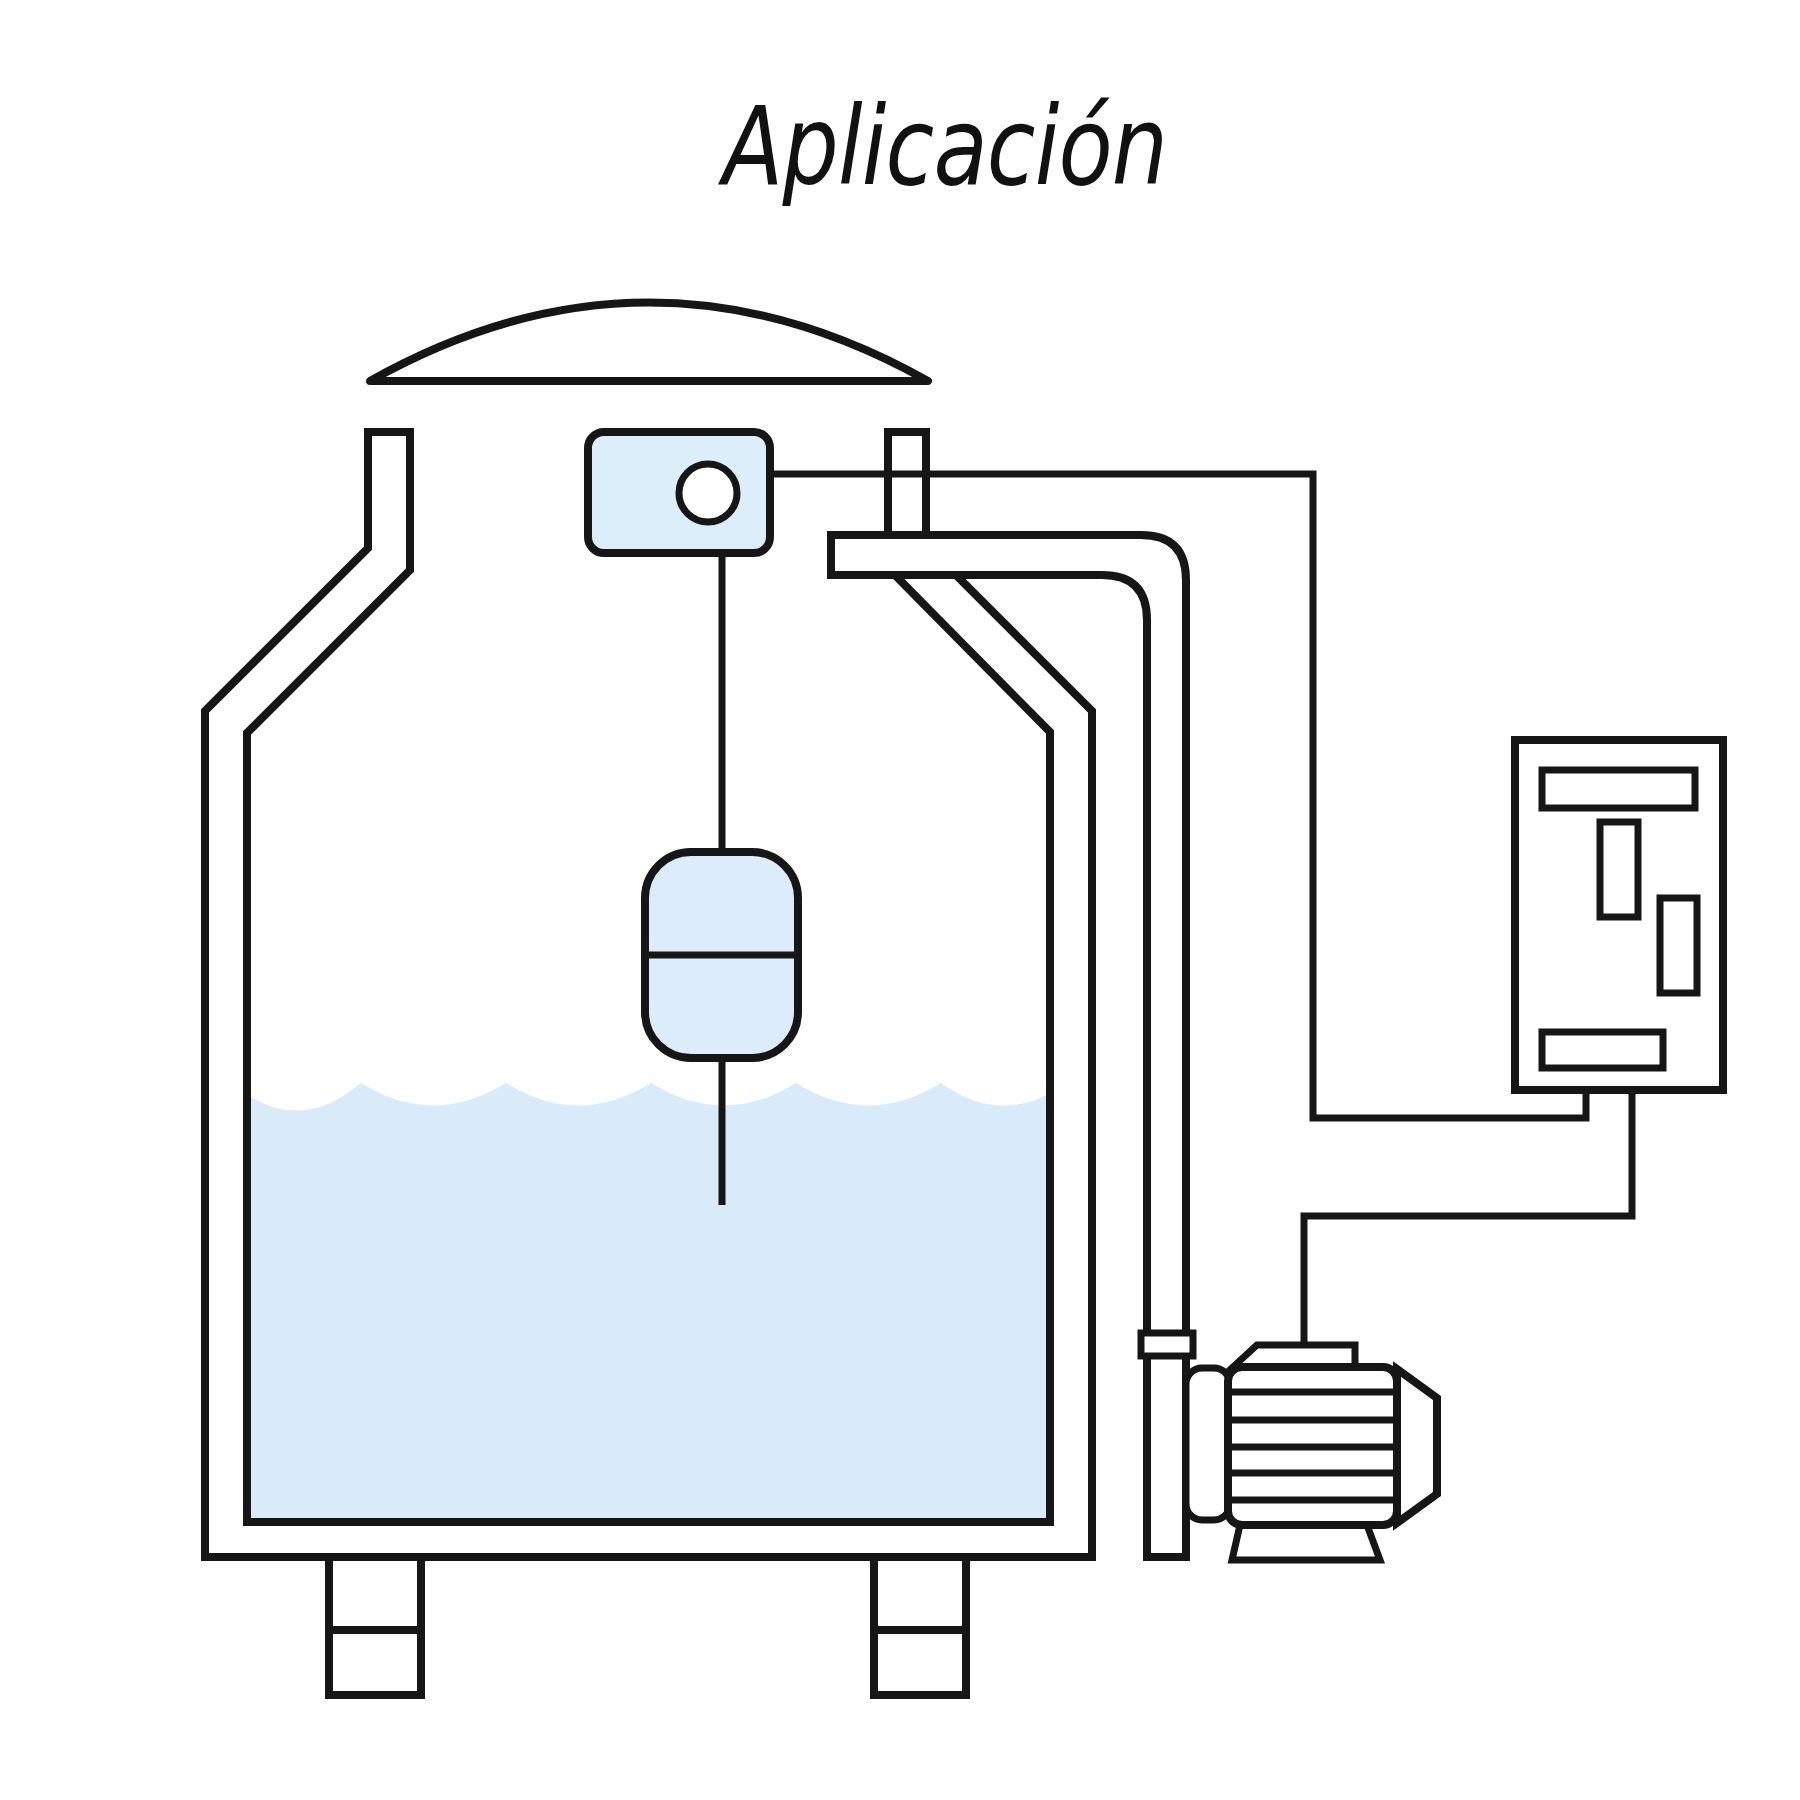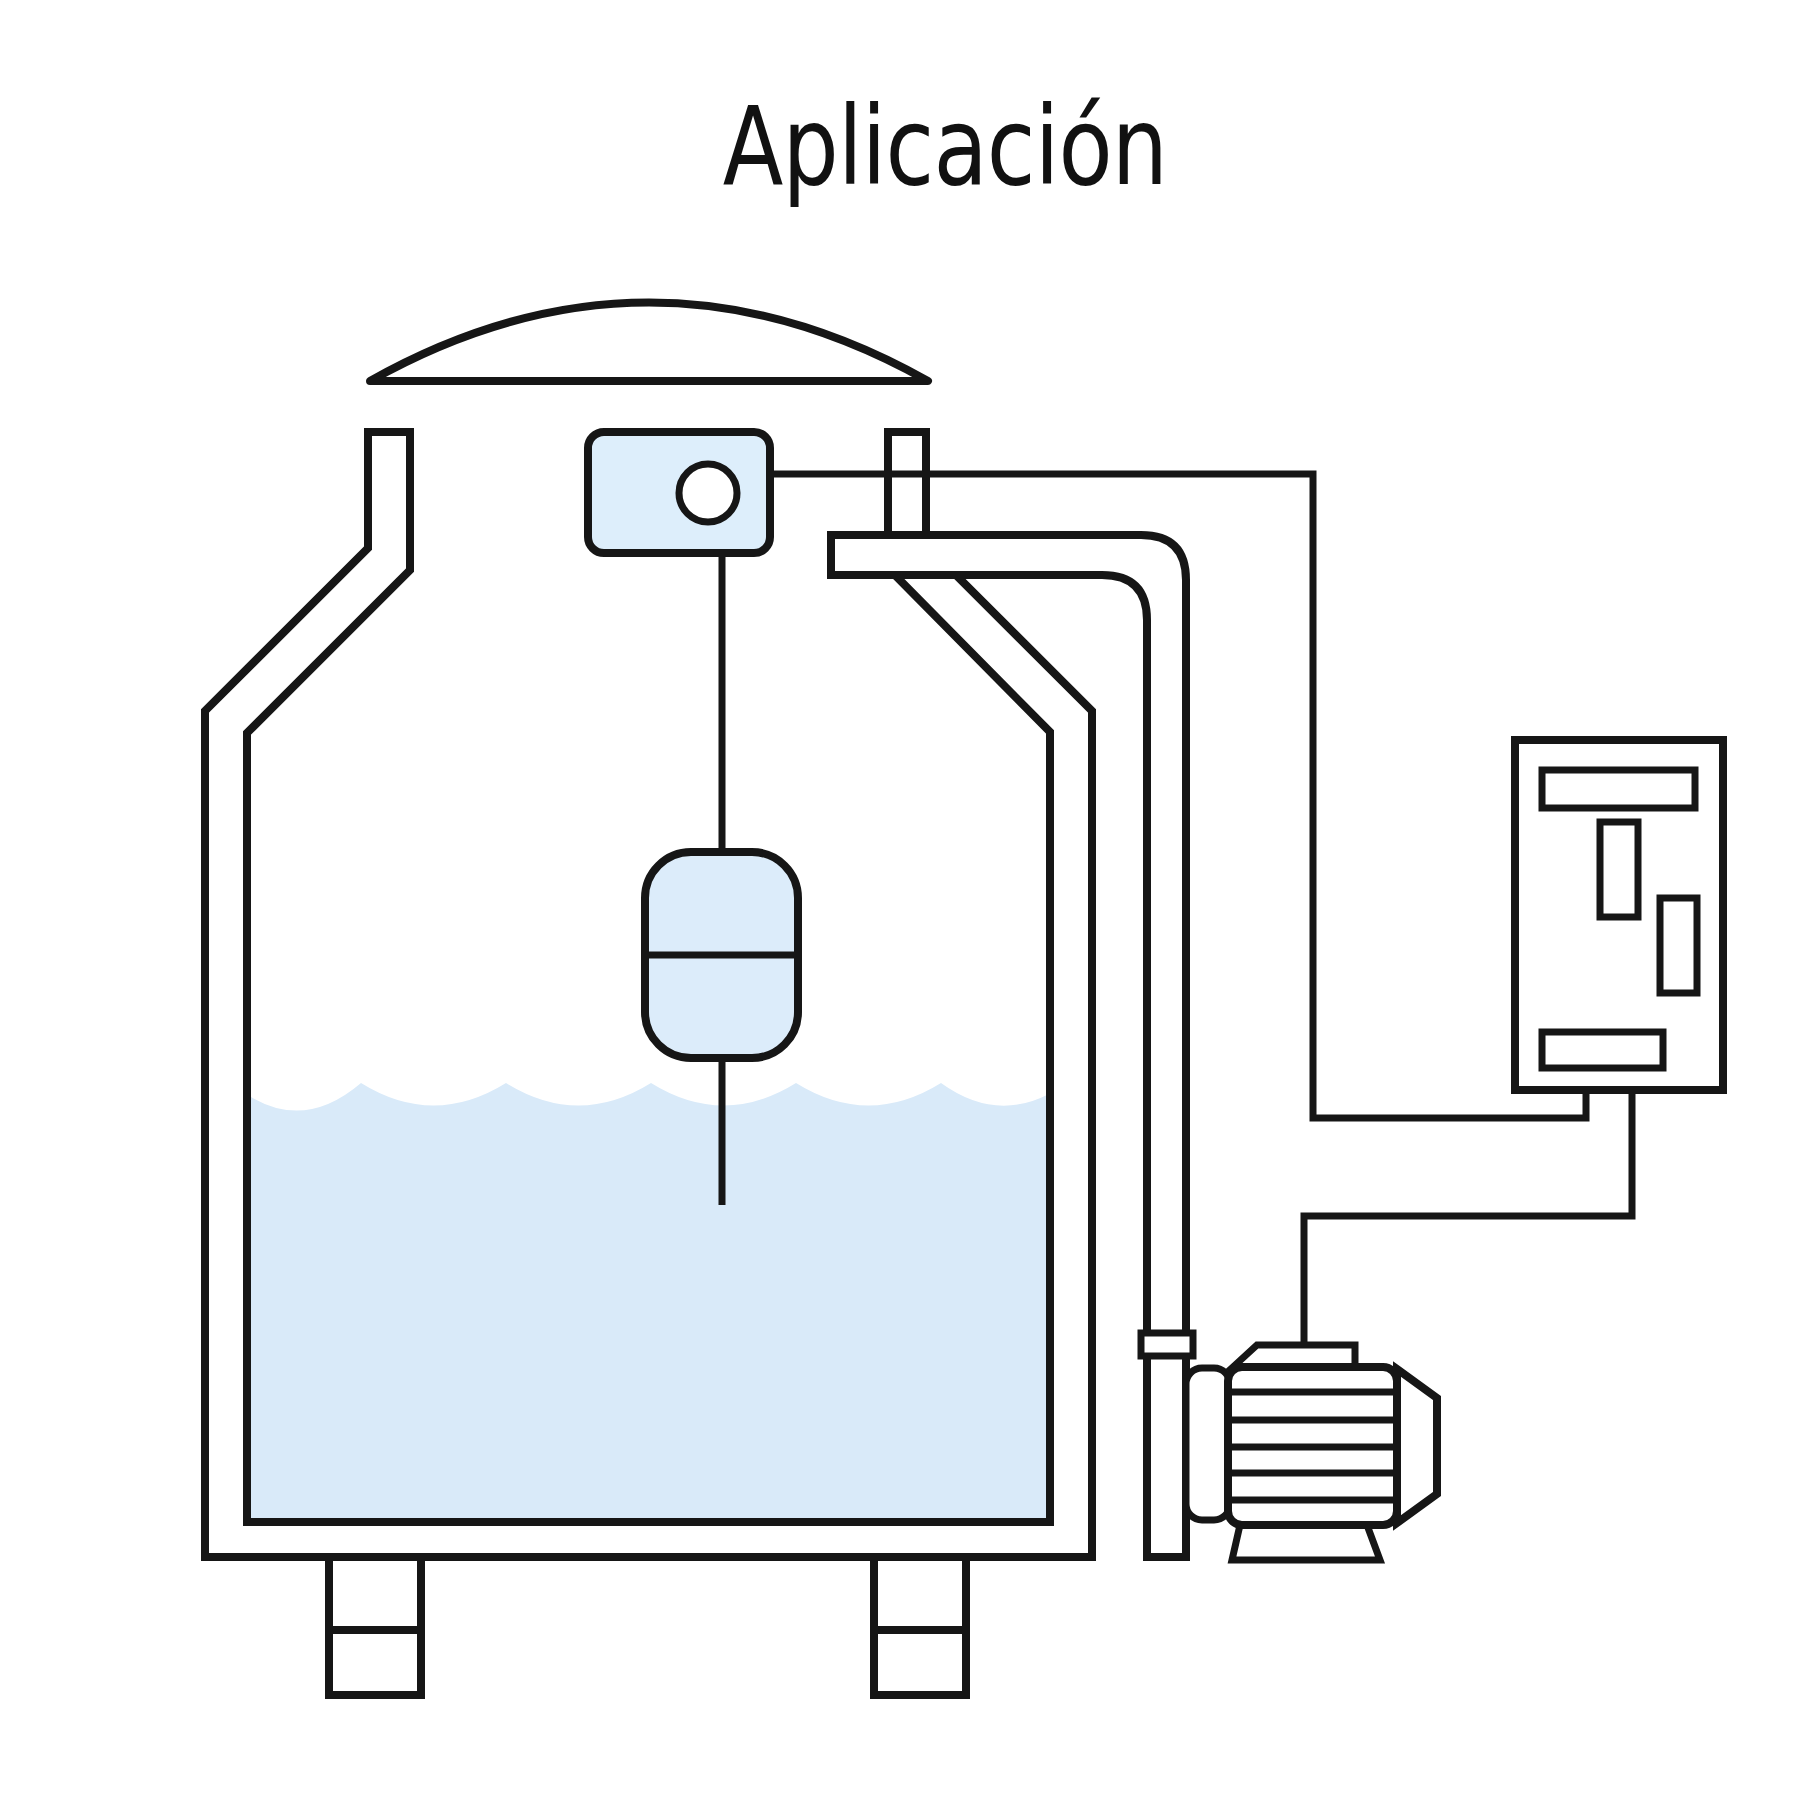--- a/index.html
+++ b/index.html
@@ -9,20 +9,21 @@
     width: 1800px;
     height: 1800px;
     overflow: hidden;
     font-family: "DejaVu Sans", sans-serif;
   }
   .stage {
     position: relative;
     width: 1800px;
     height: 1311px;
     background: var(--background, #ffffff);
+    font-style: italic;
   }
   .page-title {
     position: absolute;
     top: 84px;
     left: 0;
     width: 1890px;
     text-align: center;
     font-size: 108px;
     font-weight: 500;
     color: var(--title-text, #111111);

